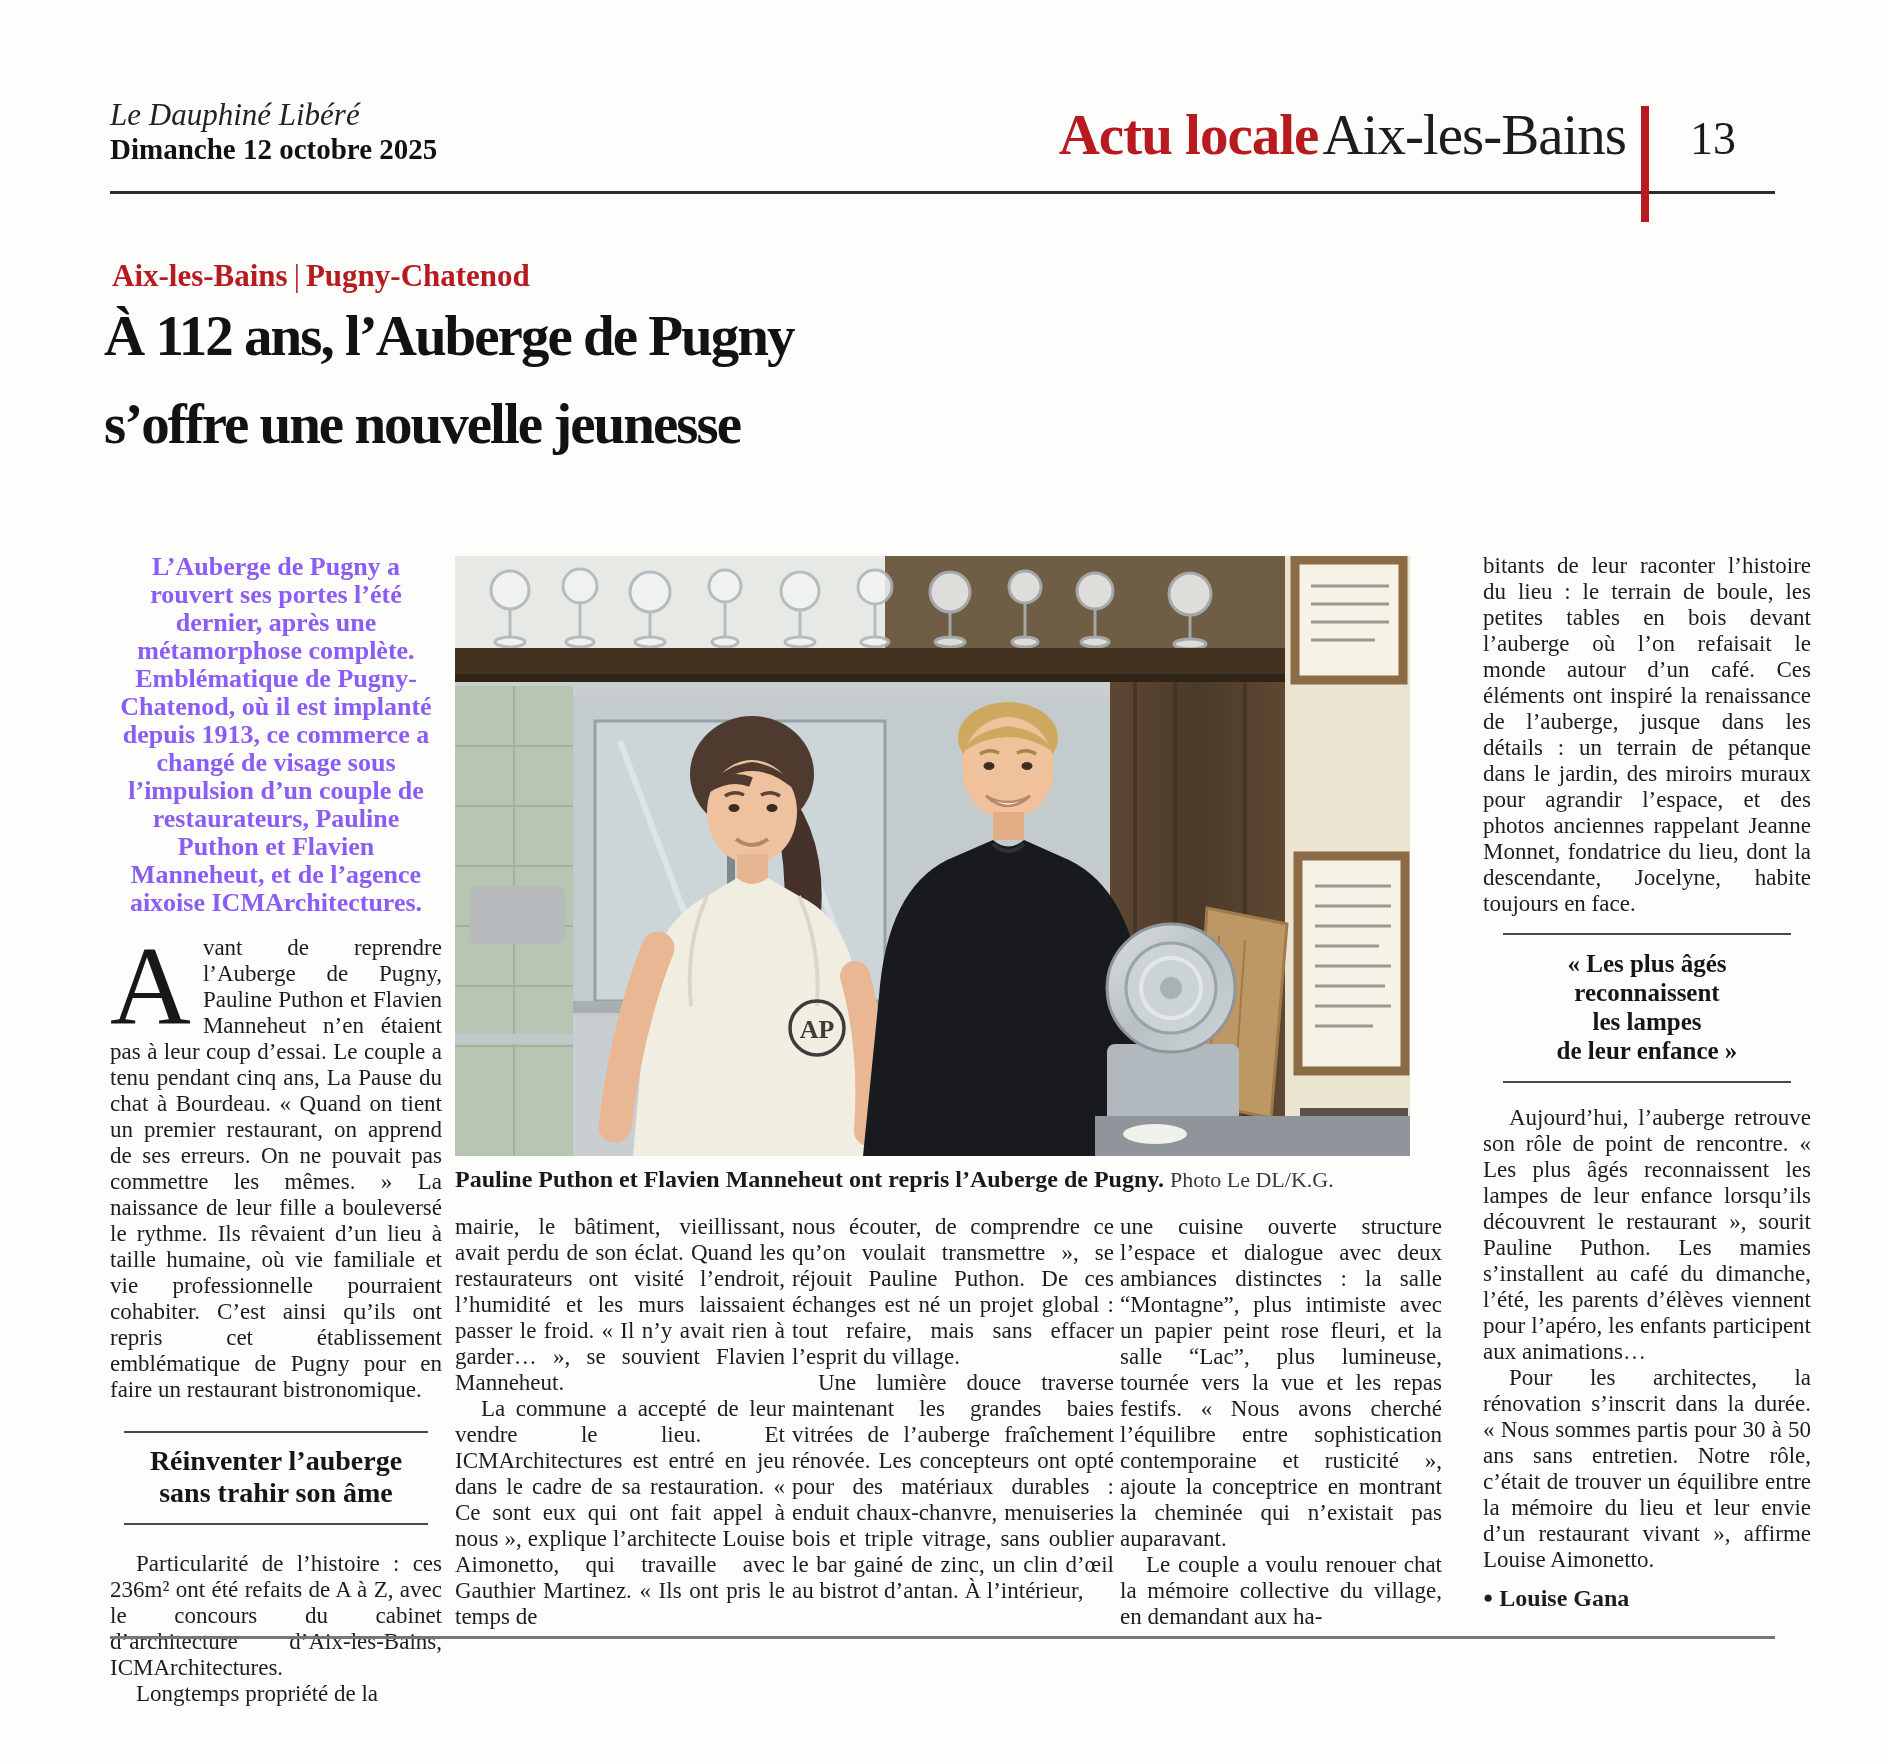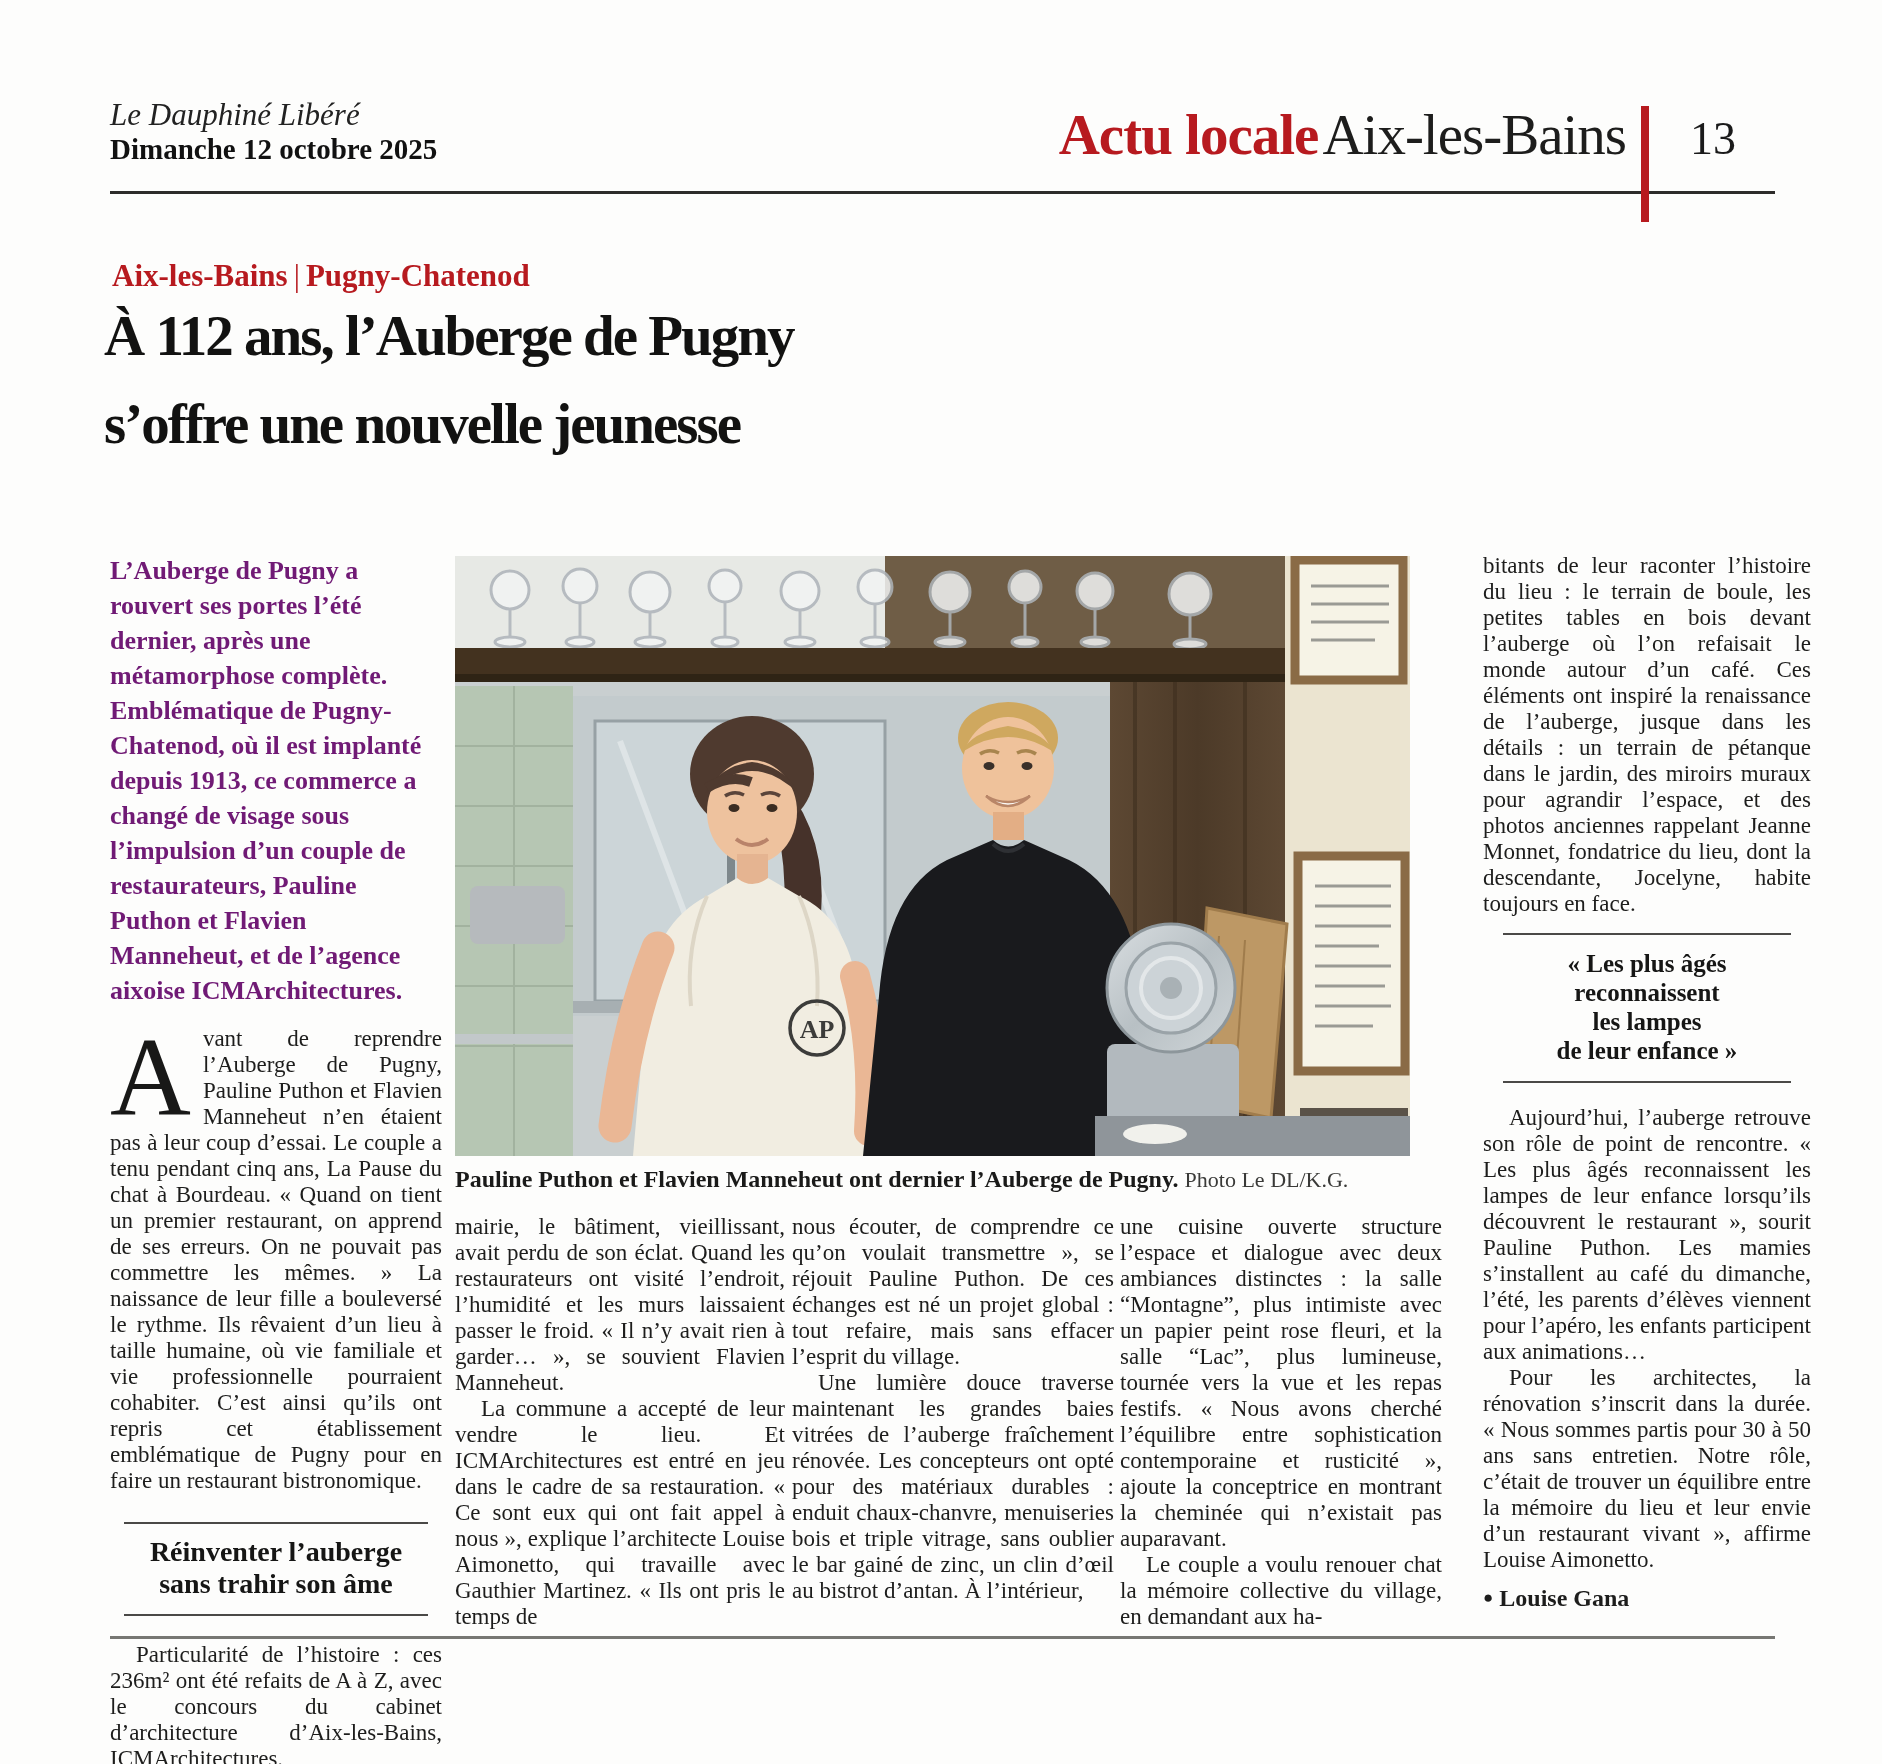--- a/index.html
+++ b/index.html
@@ -19,21 +19,21 @@
   .header-rule{left:110px;top:191px;width:1665px;height:3px;background:#2d2c2a;}
   .red-bar{left:1641px;top:106px;width:8px;height:116px;background:var(--accent);}
   
   .kicker{left:112px;top:258px;font-weight:700;font-size:31px;color:var(--accent);}
   .kicker .sep{font-weight:400;padding:0 6px;color:var(--accent);}
   .headline{left:104px;top:292px;width:1420px;font-weight:700;font-size:57px;line-height:88px;letter-spacing:-2px;color:#121211;}
   
   .col{font-size:23px;line-height:26px;text-align:justify;color:#1d1d1c;}
   .col p{margin:0;}
   .indent{text-indent:26px;}
-  .lede{font-weight:700;font-size:26px;line-height:35px;text-align:left;color:#701a75;}
+  .lede{font-weight:700;font-size:26px;line-height:28px;text-align:center;color:#8b5cf6;}
   .gap{height:18px;}
   .dropcap{float:left;font-size:112px;line-height:86px;padding:8px 12px 0 0;color:#181817;}
   .subhead{margin:28px 14px 26px 14px;padding:12px 0 14px 0;border-top:2px solid #4a4947;border-bottom:2px solid #4a4947;
            text-align:center;font-weight:700;font-size:28px;line-height:32px;color:#161615;}
   .pullquote{margin:16px 20px 22px 20px;padding:14px 0 16px 0;border-top:2px solid #4a4947;border-bottom:2px solid #4a4947;
              text-align:center;font-weight:700;font-size:25px;line-height:29px;color:#161615;}
   .caption{left:455px;top:1166px;width:955px;font-size:24px;color:#1a1a19;}
   .caption .cap-bold{font-weight:700;}
   .caption .cap-credit{font-weight:400;font-size:22px;color:#3a3a38;}
   .byline{margin-top:12px;font-weight:700;font-size:24px;text-align:left;}
@@ -261,21 +261,21 @@
     <circle cx="716" cy="432" r="30" fill="none" stroke="#e8ecee" stroke-width="4" opacity="0.8"></circle>
     <circle cx="716" cy="432" r="11" fill="#a9b1b5"></circle>
     <path d="M700,560 L722,600 L686,600 Z" fill="#c6ccd0"></path>
     <rect x="640" y="560" width="315" height="40" fill="#8f959a"></rect>
     <ellipse cx="700" cy="578" rx="32" ry="10" fill="#f1f1ec"></ellipse>
   </g>
 </svg>
 </div>
 
 <div class="abs caption">
-  <span class="cap-bold">Pauline Puthon et Flavien Manneheut ont dernier l’Auberge de Pugny.</span>
+  <span class="cap-bold">Pauline Puthon et Flavien Manneheut ont repris l’Auberge de Pugny.</span>
   <span class="cap-credit">Photo Le DL/K.G.</span>
 </div>
 
 <div class="abs col col2">
   <p>mairie, le bâtiment, vieillissant, avait perdu de son éclat. Quand les restaurateurs ont visité l’endroit, l’humidité et les murs laissaient passer le froid. « Il n’y avait rien à garder… », se souvient Flavien Manneheut.</p>
   <p class="indent">La commune a accepté de leur vendre le lieu. Et ICMArchitectures est entré en jeu dans le cadre de sa restauration. « Ce sont eux qui ont fait appel à nous », explique l’architecte Louise Aimonetto, qui travaille avec Gauthier Martinez. « Ils ont pris le temps de</p>
 </div>
 
 <div class="abs col col3">
   <p>nous écouter, de comprendre ce qu’on voulait transmettre », se réjouit Pauline Puthon. De ces échanges est né un projet global : tout refaire, mais sans effacer l’esprit du village.</p>

